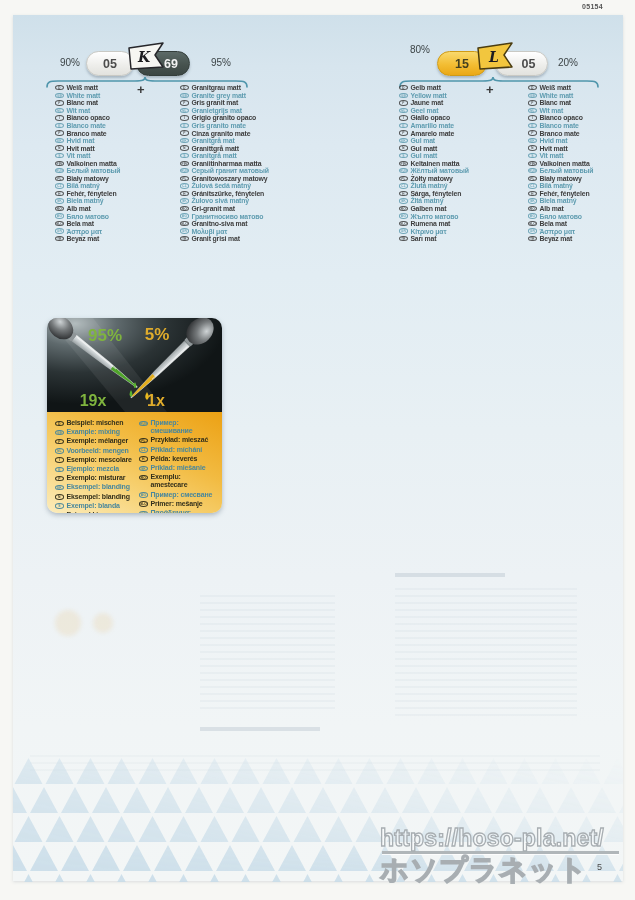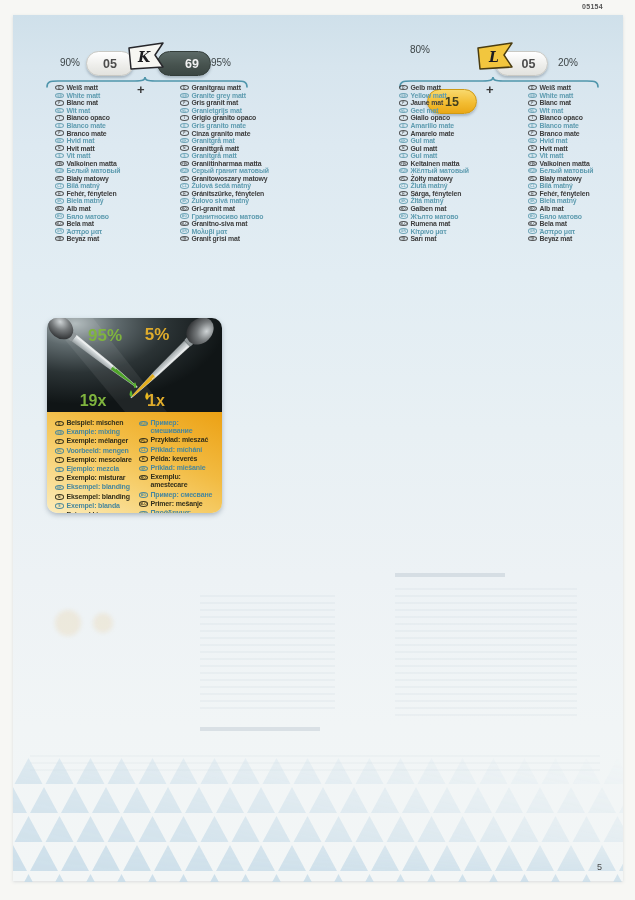--- a/index.html
+++ b/index.html
@@ -110,21 +110,21 @@
     <div class="ghost-head" style="left:382px; top:558px; width:110px;"></div>
     <div class="ghost-head" style="left:187px; top:712px; width:120px;"></div>
     <div class="ghost-dot" style="left:42px; top:595px; width:26px; height:26px;"></div>
     <div class="ghost-dot" style="left:80px; top:598px; width:20px; height:20px;"></div>
   </div>
 
   <div class="pct" style="left:60px; top:57px;">90%</div>
   <div class="pill pill-white" style="left:86px; top:51px; width:48px;">
     <span>05</span>
   </div>
-  <div class="pill pill-dark" style="left:157px; top:51px; width:54px; padding-left:16px;justify-content:center;">
+  <div class="pill pill-dark" style="left:136px; top:51px; width:54px; padding-left:16px;justify-content:center;">
     <span>69</span>
   </div>
   <svg class="flag" style="left:126px; top:42px;" width="40" height="28" viewBox="0 0 40 28">
     <polygon points="3,6 37,1 29,13 37,25 5,27" fill="#f6f6f2" stroke="#26262a" stroke-width="1.5" stroke-linejoin="round"></polygon>
     <text x="12" y="19.5">K</text>
   </svg>
   <div class="pct" style="left:211px; top:57px;">95%</div>
   <svg class="brace" style="left:45px; top:76px;" width="204" height="13" viewBox="0 0 204 13">
     <path d="M2,11 C2,5.5 5,5 13,5 L90,5 C97,5 100,4.5 100,1 C100,4.5 103,5 110,5 L191,5 C199,5 202,5.5 202,11" fill="none" stroke="#5096ac" stroke-width="1.6" stroke-linecap="round"></path>
   </svg>
@@ -296,21 +296,21 @@
         <span class="cc">GR</span>
         <span class="lt">Μολυβί ματ</span>
       </div>
       <div class="lang-row r0">
         <span class="cc">TR</span>
         <span class="lt">Granit grisi mat</span>
       </div>
     </div>
 
   <div class="pct" style="left:410px; top:44px;">80%</div>
-  <div class="pill pill-yellow" style="left:427px; top:51px; width:50px;margin-top:38px;">
+  <div class="pill pill-yellow" style="left:437px; top:51px; width:50px;">
     <span>15</span>
   </div>
   <div class="pill pill-white" style="left:495px; top:51px; width:53px; padding-left:14px;">
     <span>05</span>
   </div>
   <svg class="flag" style="left:475px; top:42px;" width="40" height="28" viewBox="0 0 40 28">
     <polygon points="3,6 37,1 29,13 37,25 5,27" fill="#f2c63e" stroke="#4a3c10" stroke-width="1.5" stroke-linejoin="round"></polygon>
     <text x="14" y="19.5">L</text>
   </svg>
   <div class="pct" style="left:558px; top:57px;">20%</div>
@@ -650,16 +650,21 @@
         <stop offset="1" stop-color="#ffffff" stop-opacity=".7"></stop>
       </linearGradient>
       <mask id="triM">
         <rect width="610" height="126" fill="url(#fadeDiag)"></rect>
         <rect y="84" width="610" height="42" fill="url(#fadeBand)"></rect>
       </mask>
     </defs>
     <rect width="610" height="126" fill="url(#triP)" mask="url(#triM)" opacity=".85"></rect>
   </svg>
 
+  <div class="watermark">
+    <div class="wm-url">https://hoso-pla.net/</div>
+    <div class="wm-rule"></div>
+    <div class="wm-jp">ホソプラネット</div>
+  </div>
 
   <div class="page-number">5</div>
 
 </div>
 
 </body></html>

